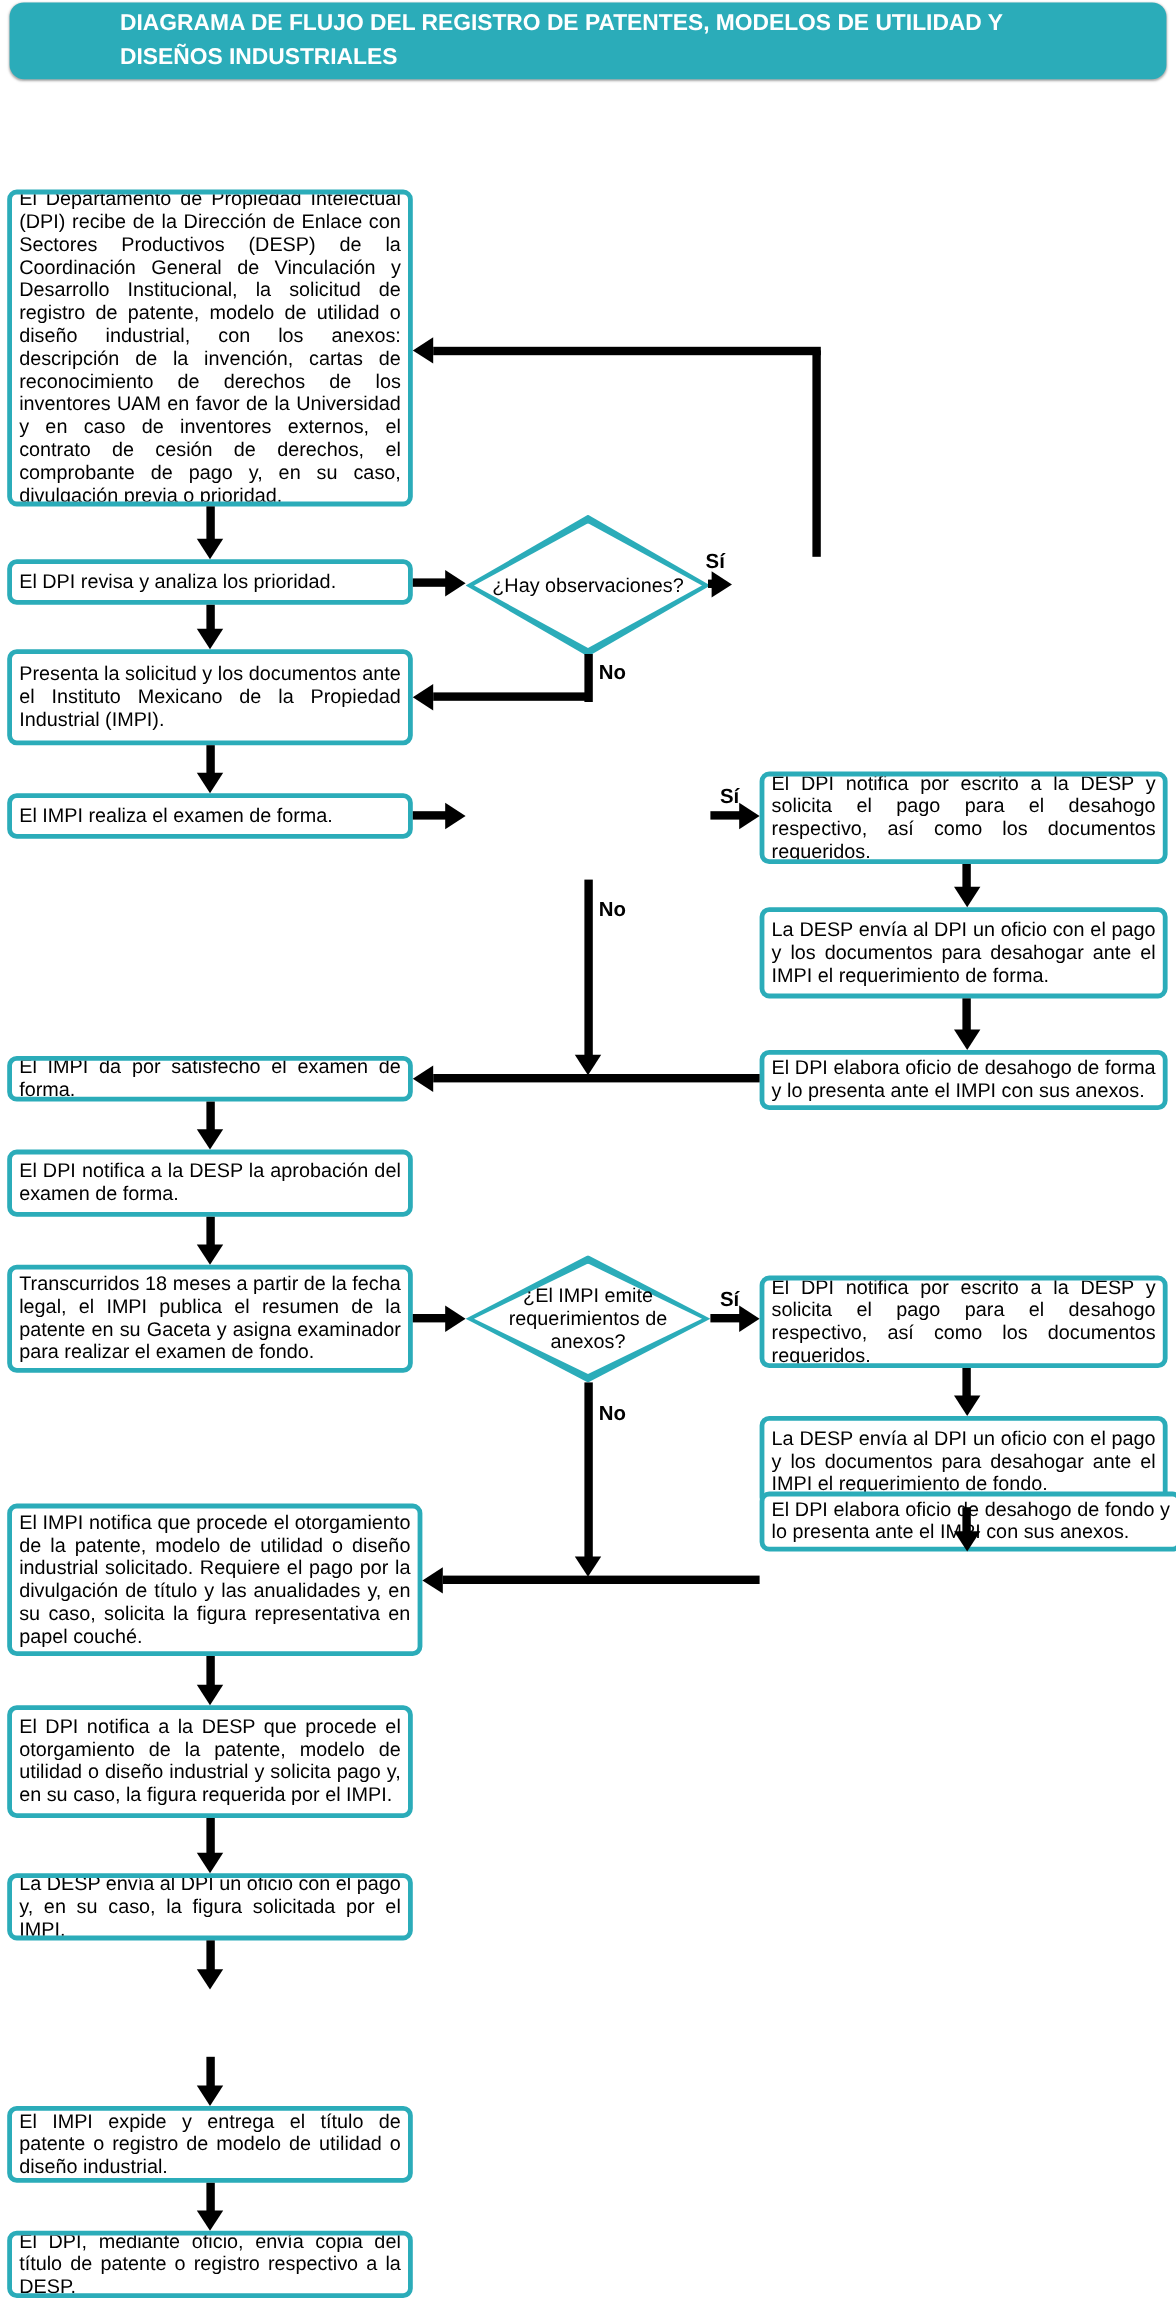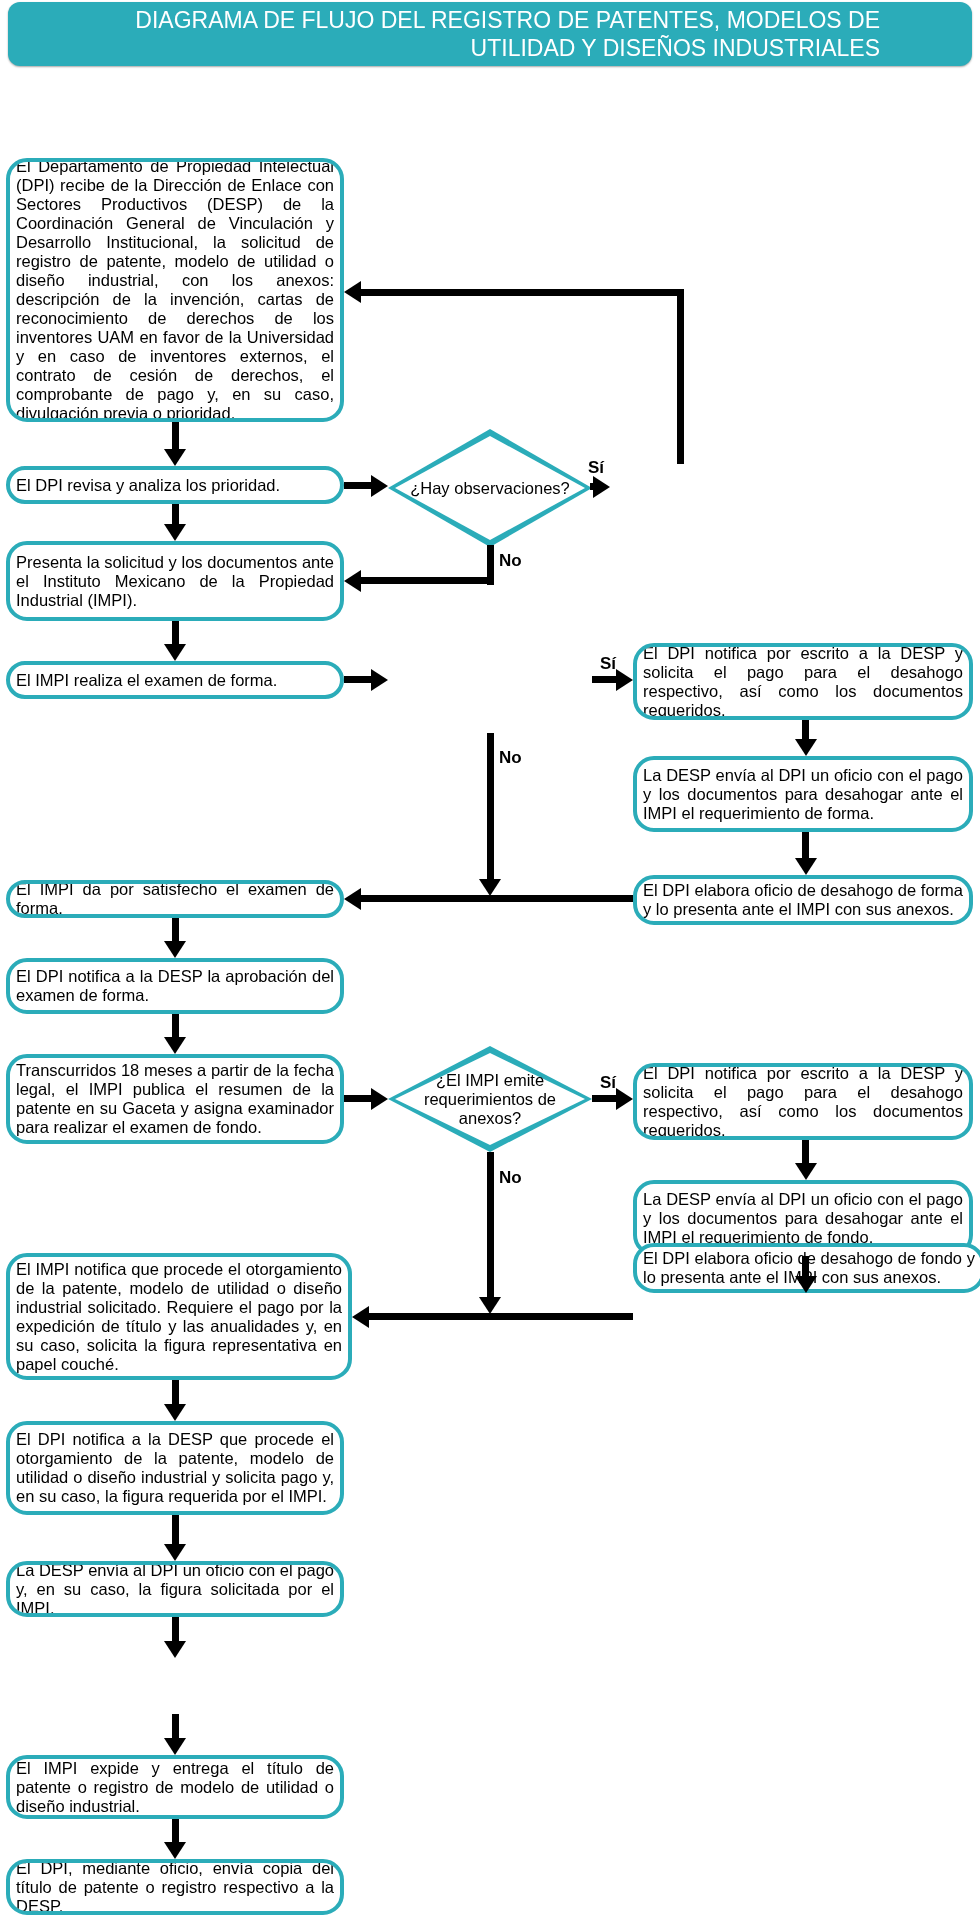--- a/index.html
+++ b/index.html
@@ -2,24 +2,24 @@
 <html><head>
 <meta charset="utf-8">
 <style>
   html,body{margin:0;padding:0;background:#ffffff;}
   .canvas{position:relative;width:980px;height:1924px;background:#ffffff;
           font-family:"Liberation Sans",sans-serif;color:#000;overflow:hidden;}
 
   .title{position:absolute;left:8px;top:2px;width:964px;height:64px;background:#2BACB9;
          border-radius:12px;display:flex;align-items:center;justify-content:center;
          box-shadow:0 1px 2px rgba(0,0,0,.35);}
-  .title .txt{max-width:780px;text-align:right;font-size:23px;line-height:28px;
-              font-weight:normal;color:#fff;}
-
-  .node{position:absolute;background:#fff;border:4px solid #2BACB9;border-radius:21px;
+  .title .txt{max-width:780px;text-align:left;font-size:19px;line-height:28px;
+              font-weight:bold;color:#fff;}
+
+  .node{position:absolute;background:#fff;border:4px solid #2BACB9;border-radius:8px;
         display:flex;align-items:center;box-sizing:border-box;overflow:hidden;}
   .node .txt{width:100%;padding:2px 6px;font-size:16.5px;line-height:19px;text-align:justify;}
 
   .diamond{position:absolute;}
   .d-fill{position:absolute;inset:0;background:#2BACB9;
           clip-path:polygon(50% 0,100% 50%,50% 100%,0 50%);}
   .d-white{position:absolute;inset:7px;background:#fff;
            clip-path:polygon(50% 0,100% 50%,50% 100%,0 50%);}
   .d-label{position:absolute;inset:0;display:flex;align-items:center;justify-content:center;
            text-align:center;font-size:16.5px;line-height:19px;}
@@ -65,21 +65,21 @@
 
   <div class="node" style="left:6px;top:958px;width:338px;height:56px">
     <div class="txt">El DPI notifica a la DESP la aprobación del examen de forma.</div>
     </div>
 
   <div class="node" style="left:6px;top:1054px;width:338px;height:90px">
     <div class="txt">Transcurridos 18 meses a partir de la fecha legal, el IMPI publica el resumen de la patente en su Gaceta y asigna examinador para realizar el examen de fondo.</div>
     </div>
 
   <div class="node" style="left:6px;top:1253px;width:346px;height:127px">
-    <div class="txt">El IMPI notifica que procede el otorgamiento de la patente, modelo de utilidad o diseño industrial solicitado. Requiere el pago por la expedición de título y las anualidades y, en su caso, solicita la figura representativa en papel couché.</div>
+    <div class="txt">El IMPI notifica que procede el otorgamiento de la patente, modelo de utilidad o diseño industrial solicitado. Requiere el pago por la divulgación de título y las anualidades y, en su caso, solicita la figura representativa en papel couché.</div>
     </div>
 
   <div class="node" style="left:6px;top:1421px;width:338px;height:94px">
     <div class="txt">El DPI notifica a la DESP que procede el otorgamiento de la patente, modelo de utilidad o diseño industrial y solicita pago y, en su caso, la figura requerida por el IMPI.</div>
     </div>
 
   <div class="node" style="left:6px;top:1561px;width:338px;height:56px">
     <div class="txt">La DESP envía al DPI un oficio con el pago y, en su caso, la figura solicitada por el IMPI.</div>
     </div>
 

